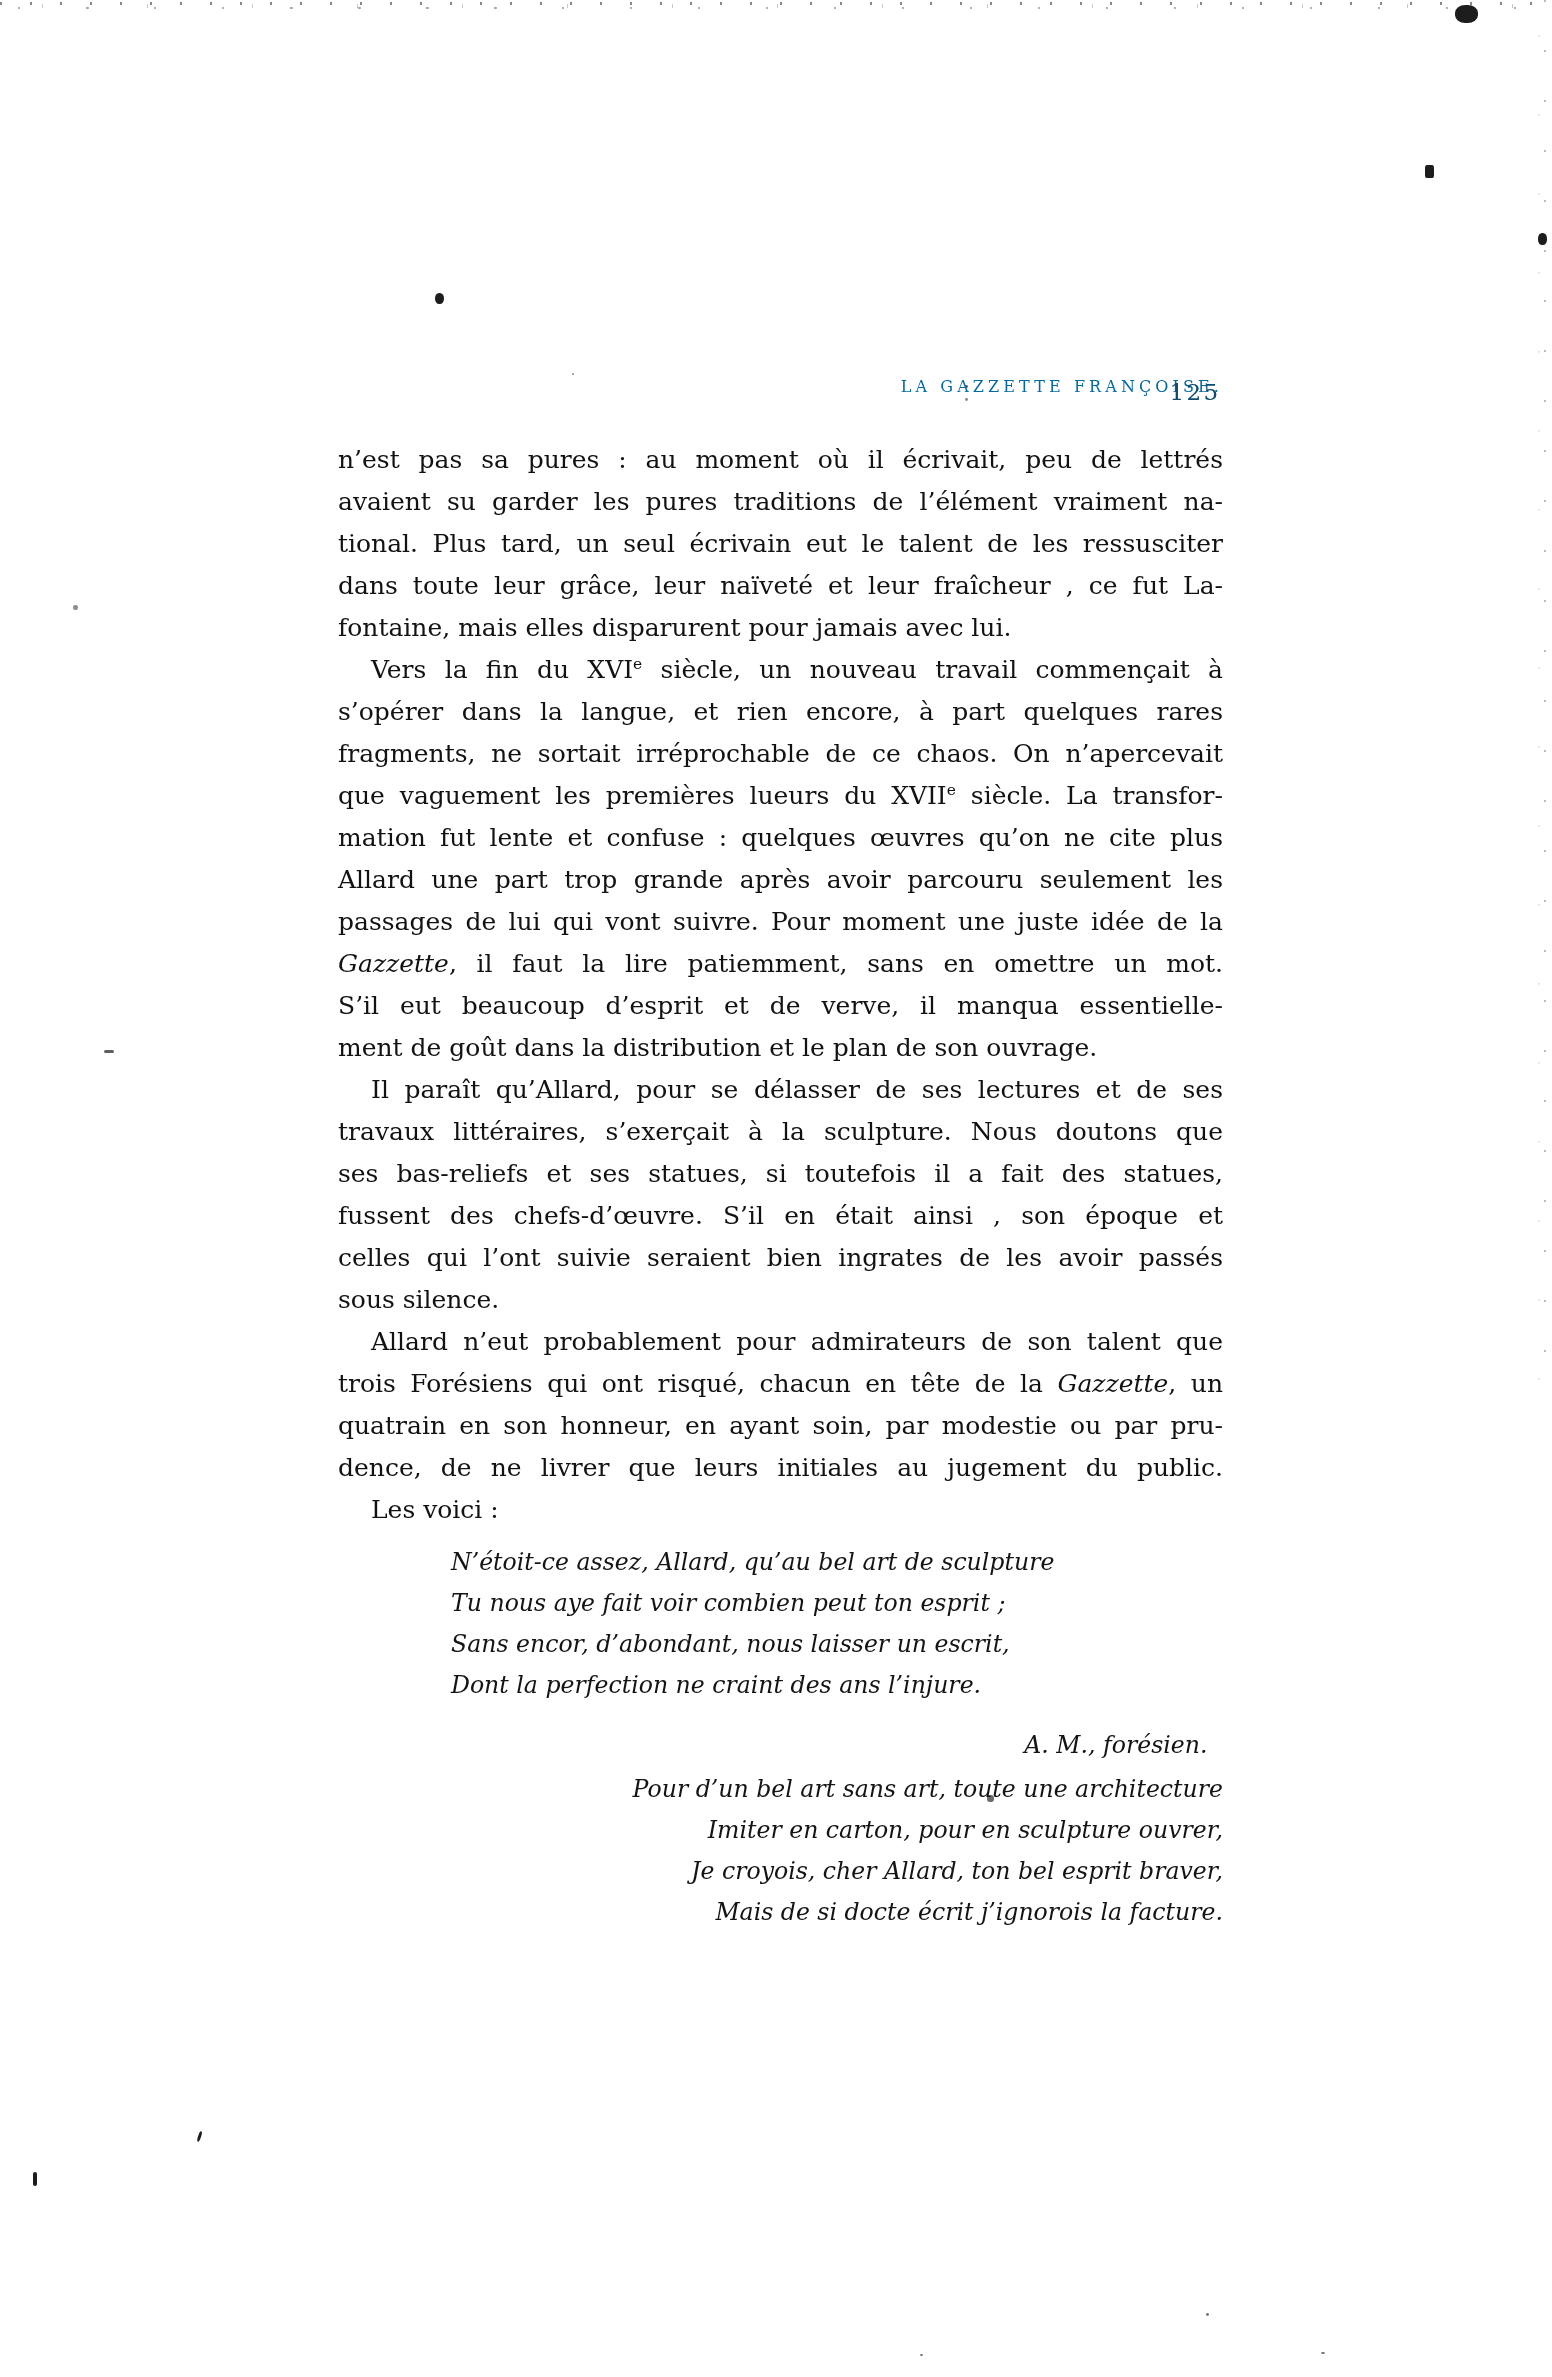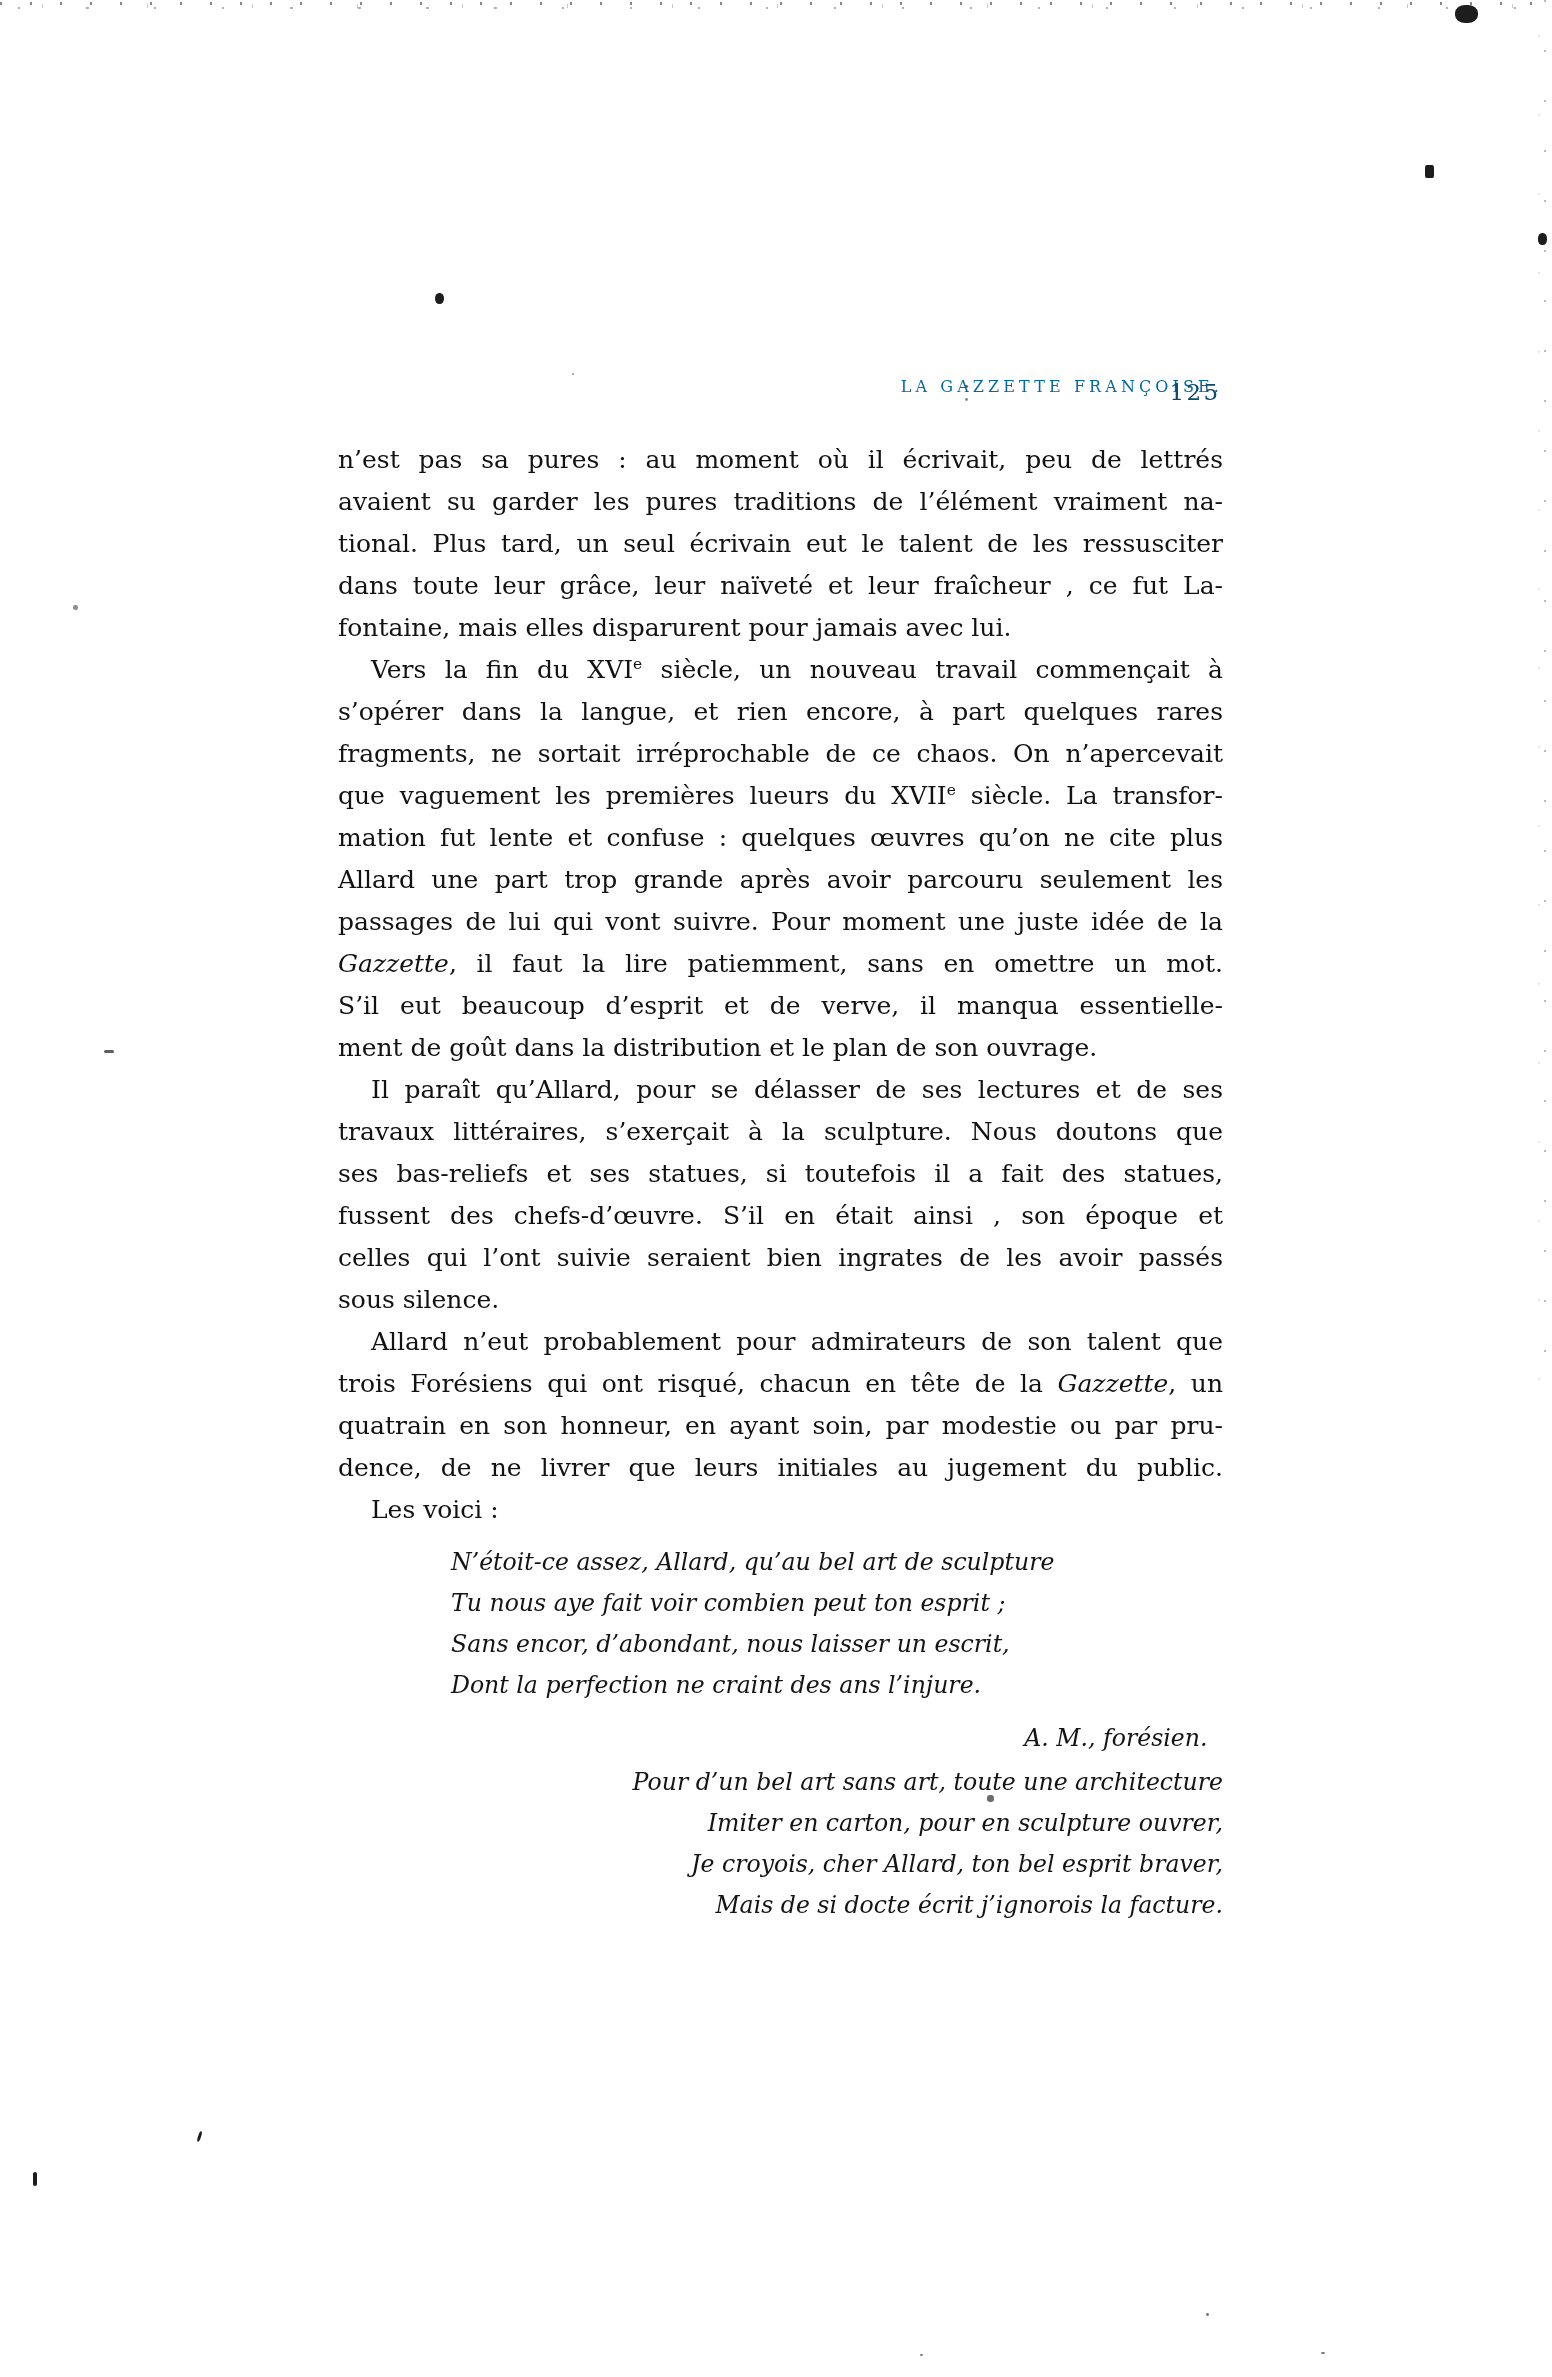--- a/index.html
+++ b/index.html
@@ -62,21 +62,21 @@
   .poem { margin: 0; }
   .poem + .poem { margin-top: 7px; text-align: right; }
   .pline {
     font-size: 23.6px;
     line-height: 41px;
     height: 41px;
     white-space: nowrap;
     color: #141414;
   }
   .attrib {
-    margin-top: 15px;
+    margin-top: 22px;
     line-height: 34px;
     font-size: 23.6px;
     text-align: right;
     padding-right: 15.5px; 
     color: #141414;
   }
 
   
   .edge-noise-top {
     position: absolute; top: 0; left: 0; width: 100%; height: 10.6px;

